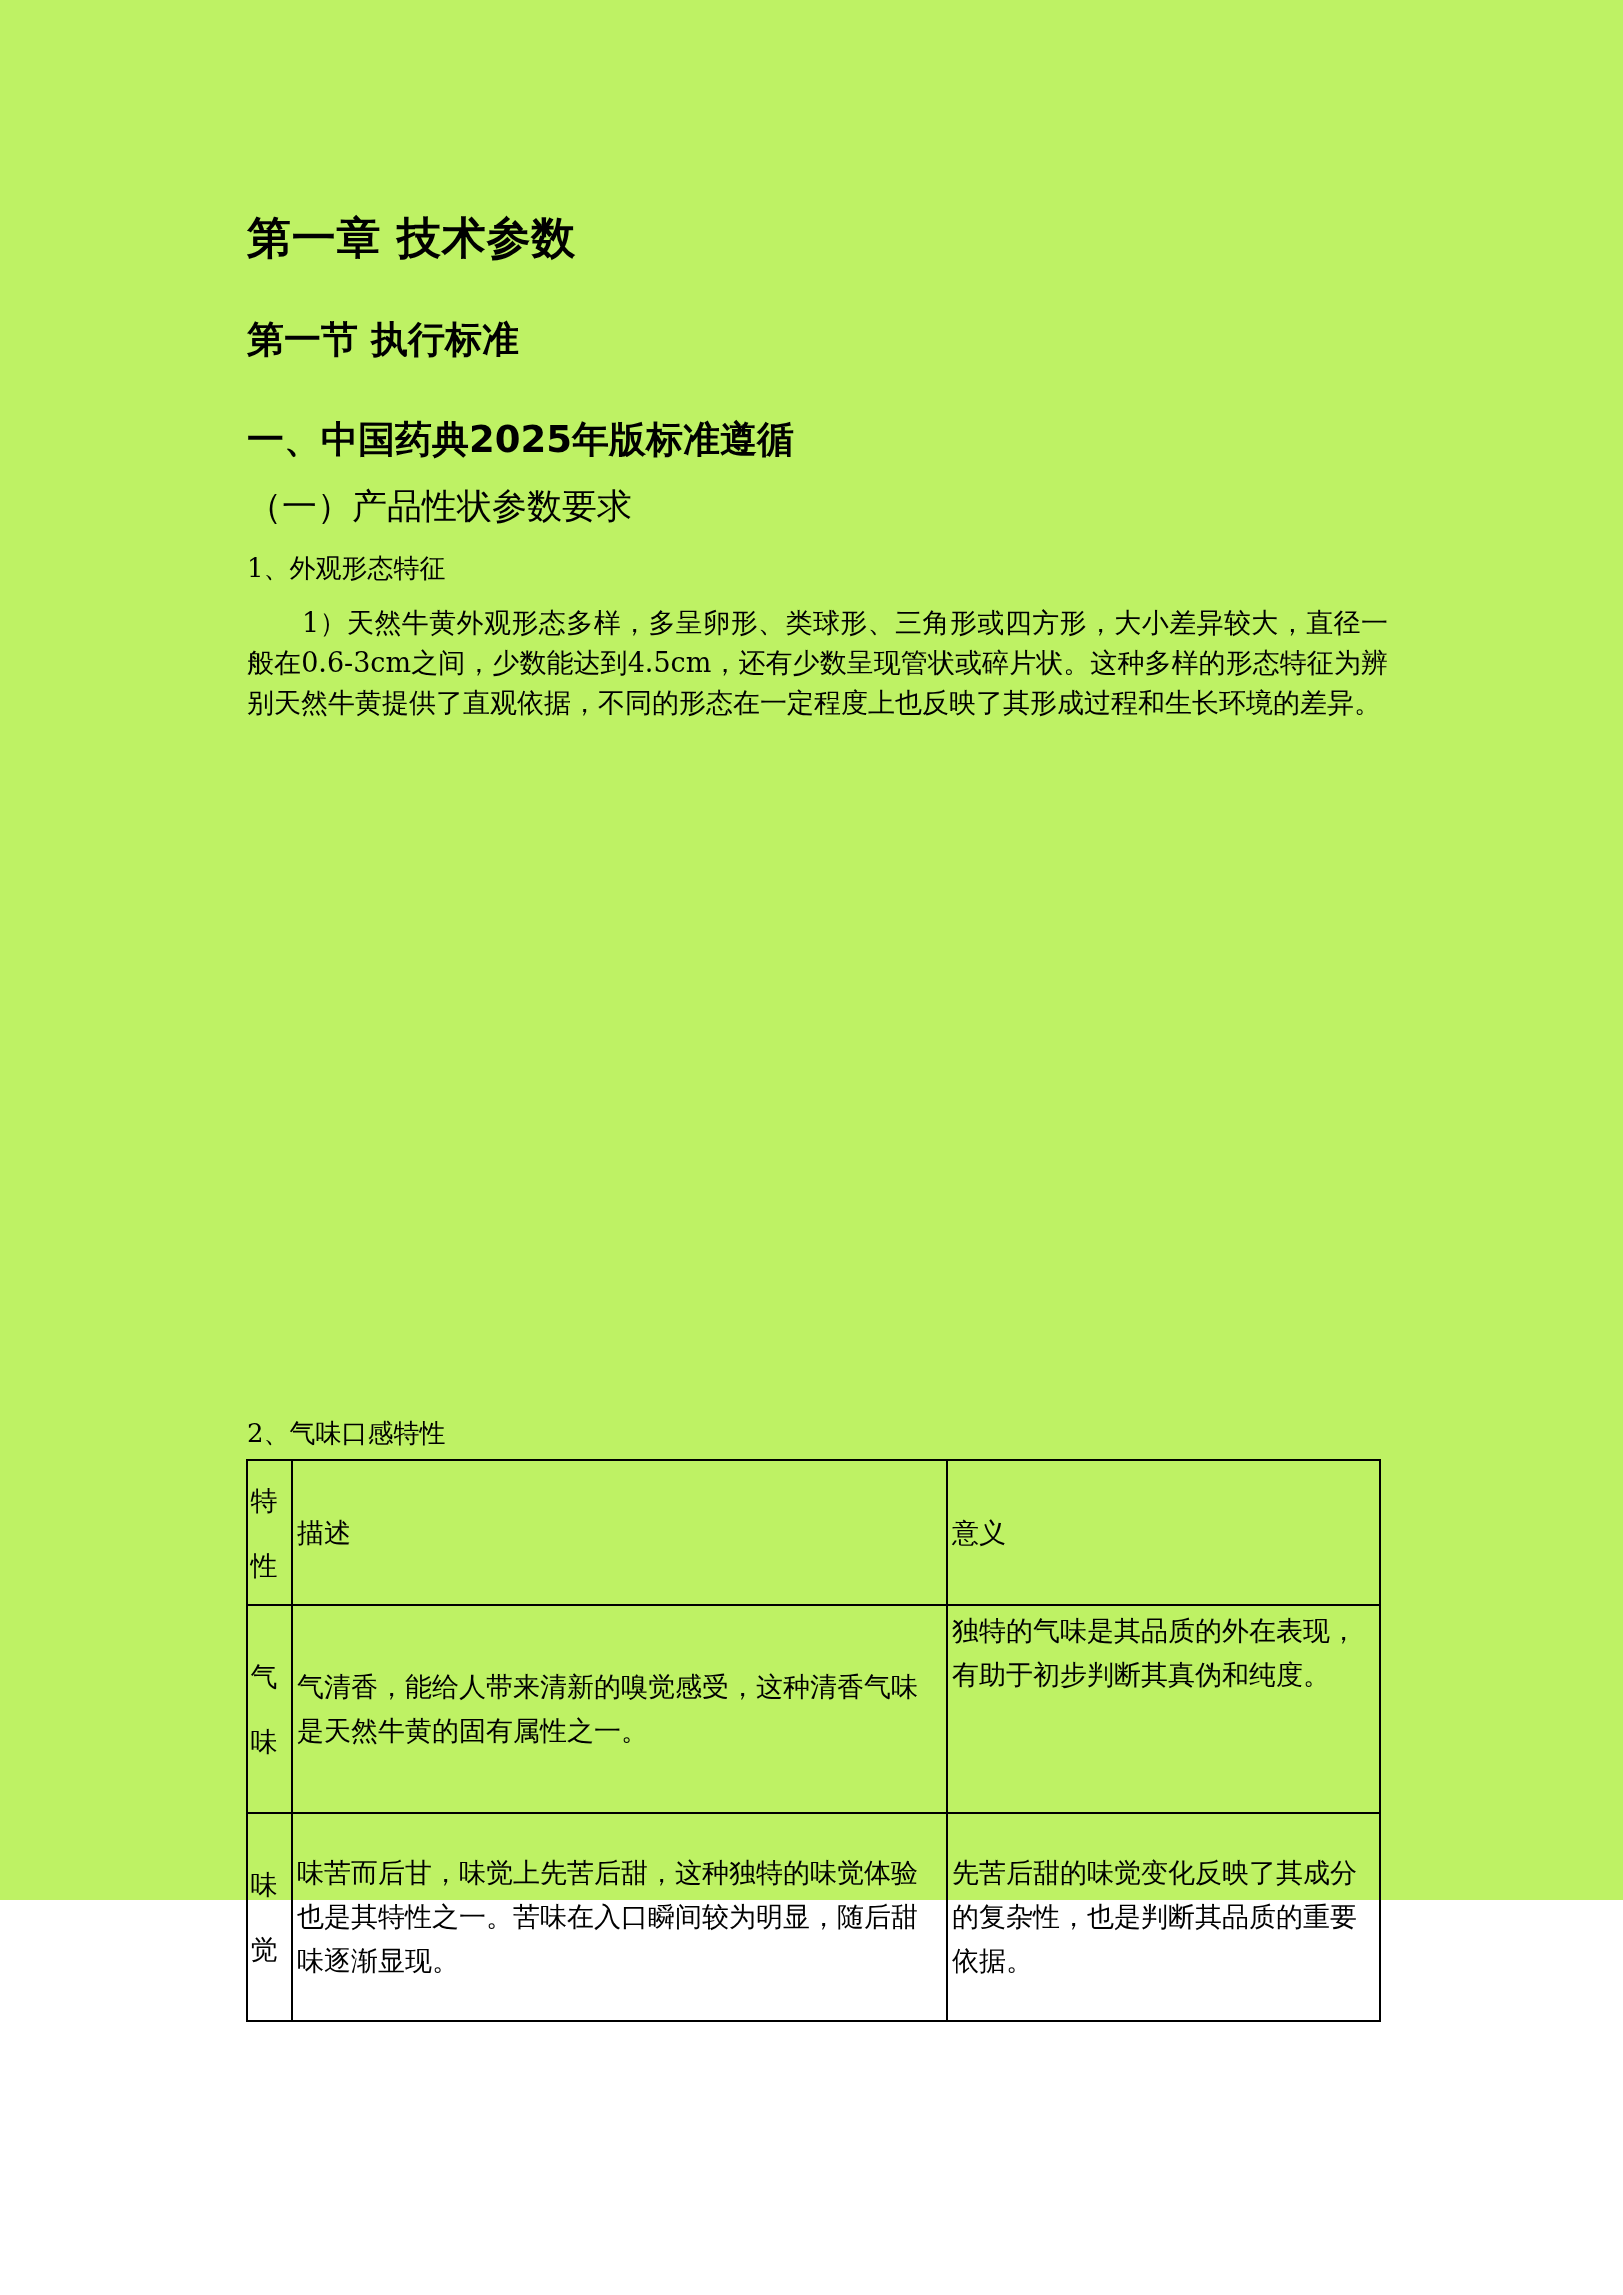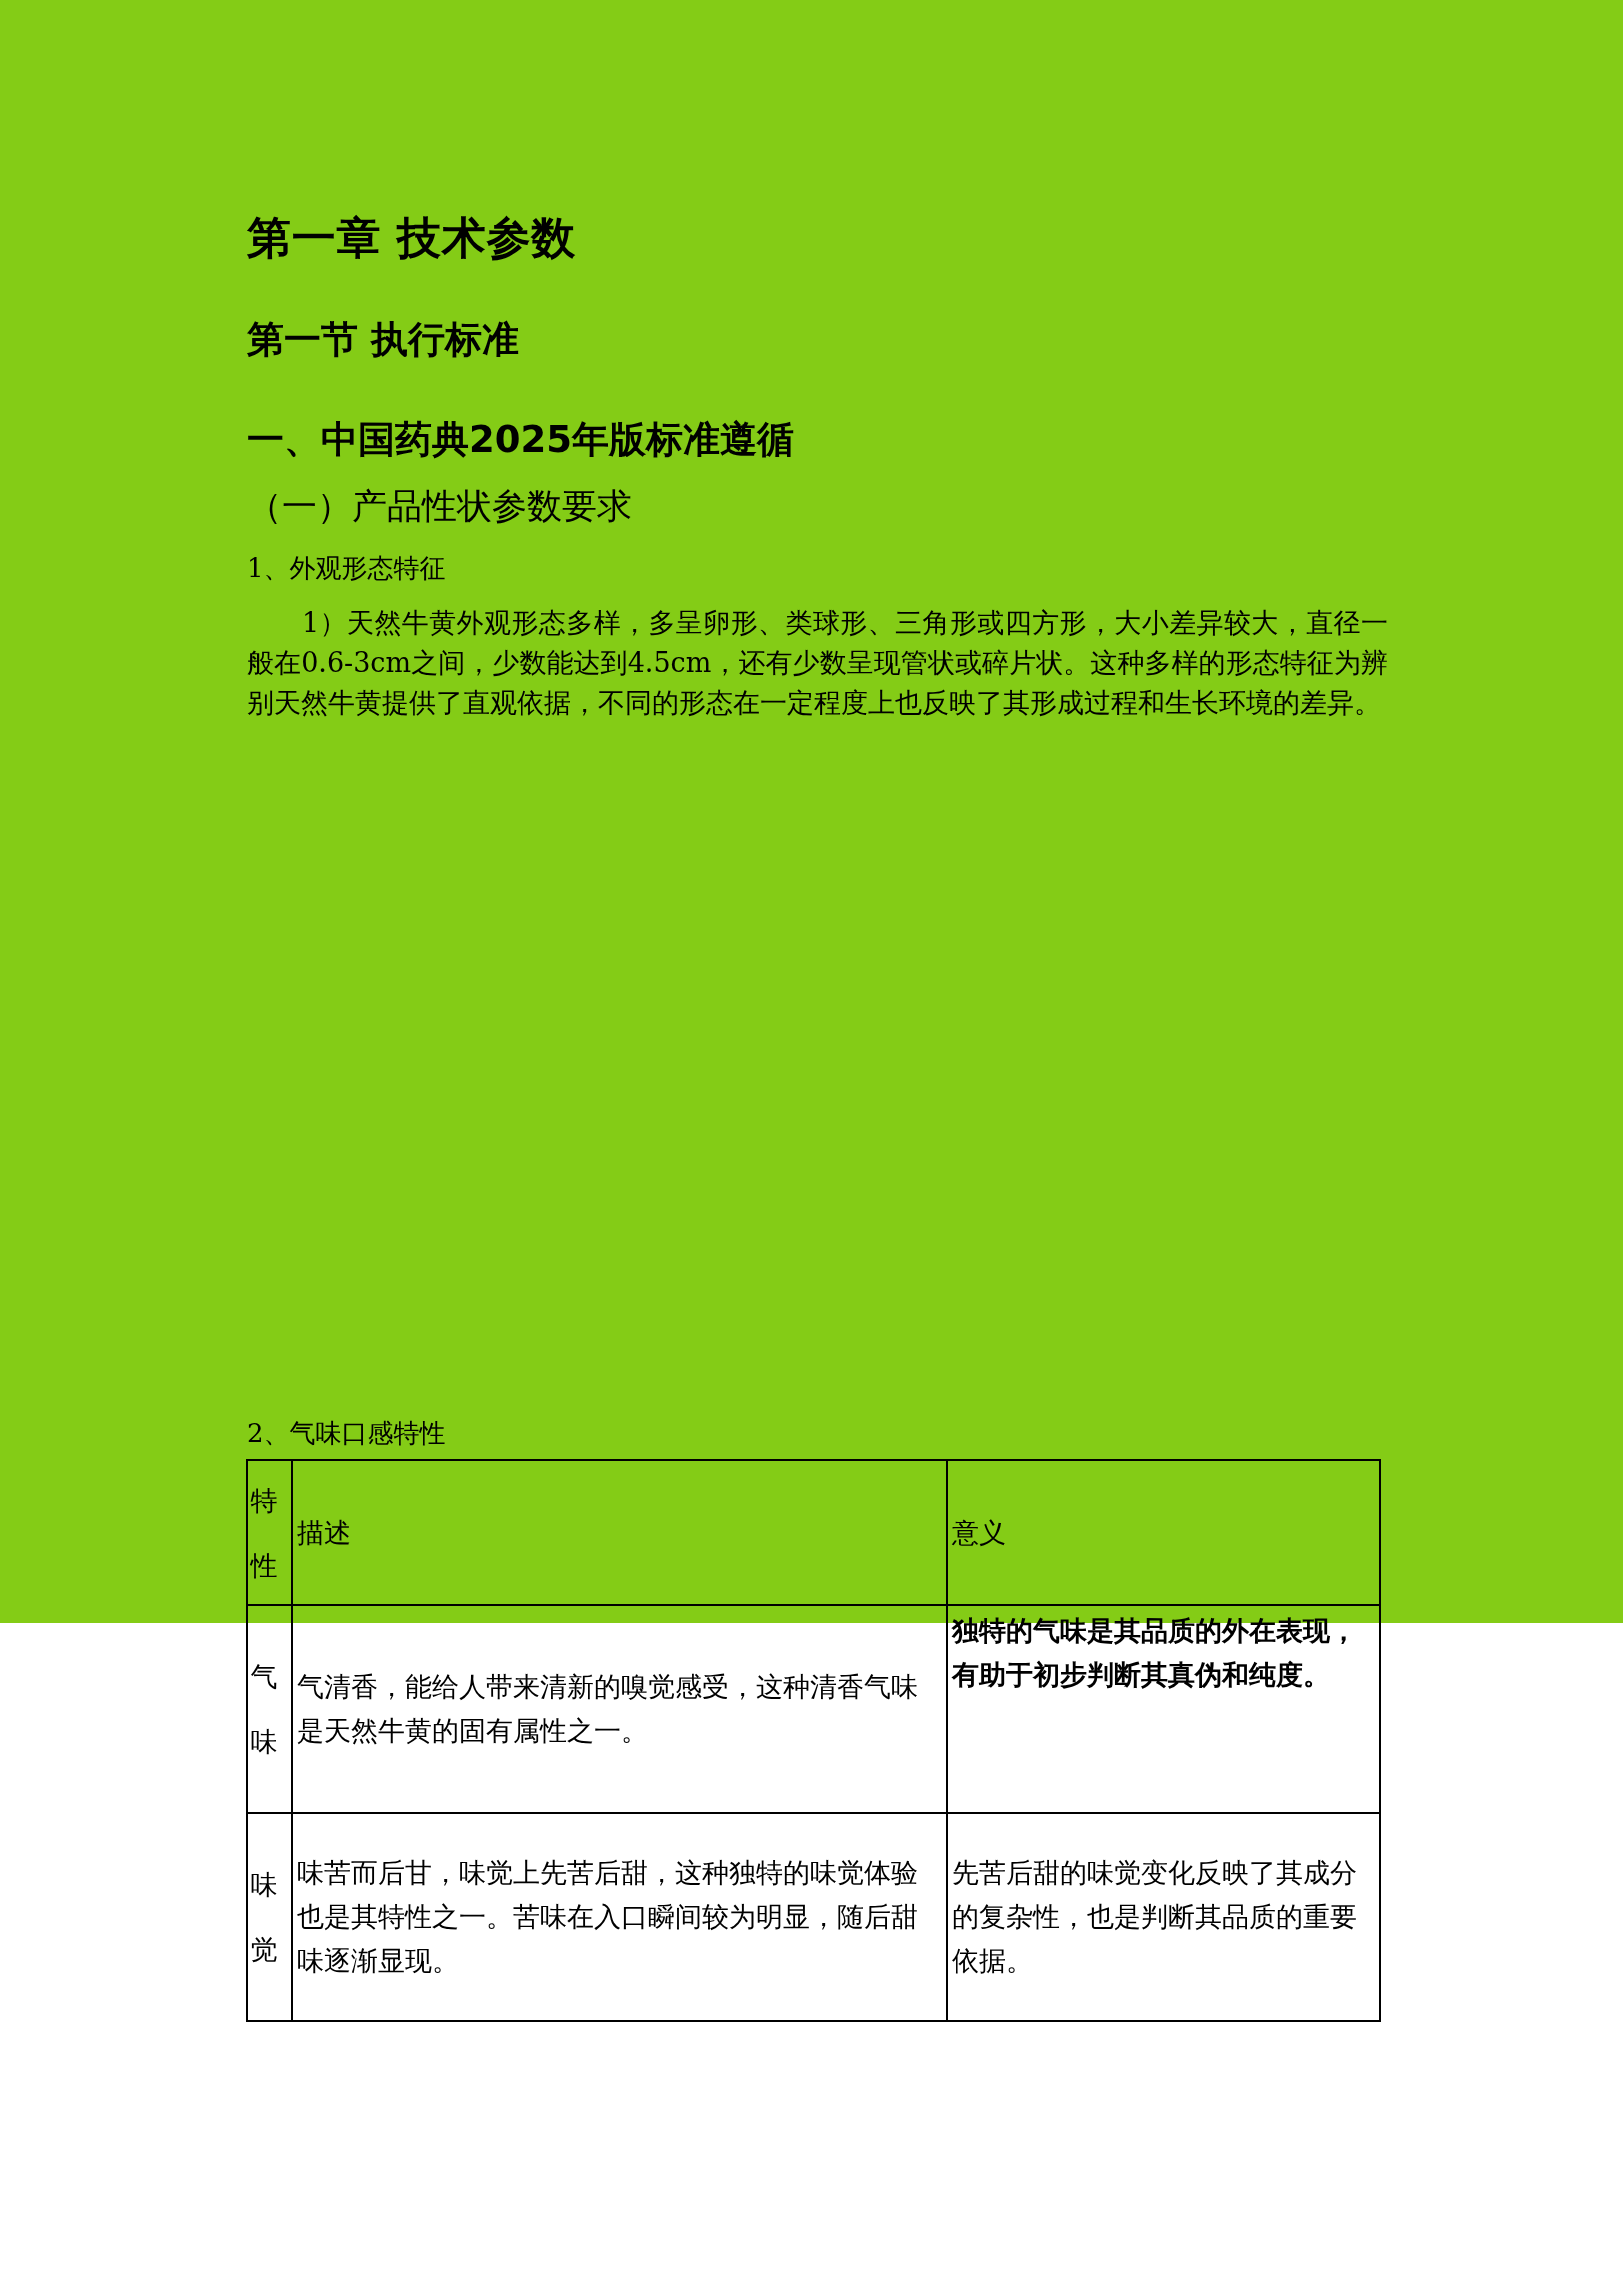--- a/index.html
+++ b/index.html
@@ -11,22 +11,22 @@
       width: 1623px;
       height: 2295px;
       position: relative;
       overflow: hidden;
       color: #000000;
       font-family: "DejaVu Serif", "Liberation Serif", serif;
     }
     .page {
       position: absolute;
       left: 0; top: 0;
-      width: 1623px; height: 1623px;
-      background: #84cc16;
+      width: 1623px; height: 1900px;
+      background: #bef264;
     }
     .abs { position: absolute; white-space: nowrap; }
     .h1 {
       left: 247px; top: 208px;
       font-family: "DejaVu Sans", "Liberation Sans", sans-serif;
       font-weight: bold;
       font-size: 44px;
       line-height: 59px;
       letter-spacing: 0.7px;
     }
@@ -95,21 +95,21 @@
     .row-head { height: 145px; }
     .row-1 { height: 208px; }
     .row-2 { height: 208px; }
     .vlabel {
       display: inline-block;
       width: 29px;
       white-space: normal;
       line-height: 65px;
     }
     .cell-text { display: block; }
-    .cell-top { vertical-align: top !important; padding-top: 2.6px !important; font-weight: bold; }
+    .cell-top { vertical-align: top !important; padding-top: 2.6px !important; }
   </style>
 </head>
 <body>
 
 <div class="page">
 
   <div class="abs h1">第一章  技术参数</div>
 
   <div class="abs h2">第一节  执行标准</div>
 

